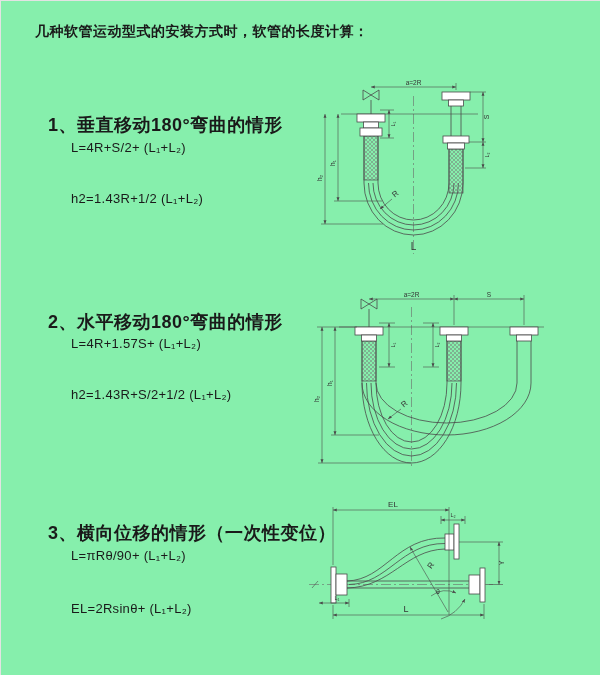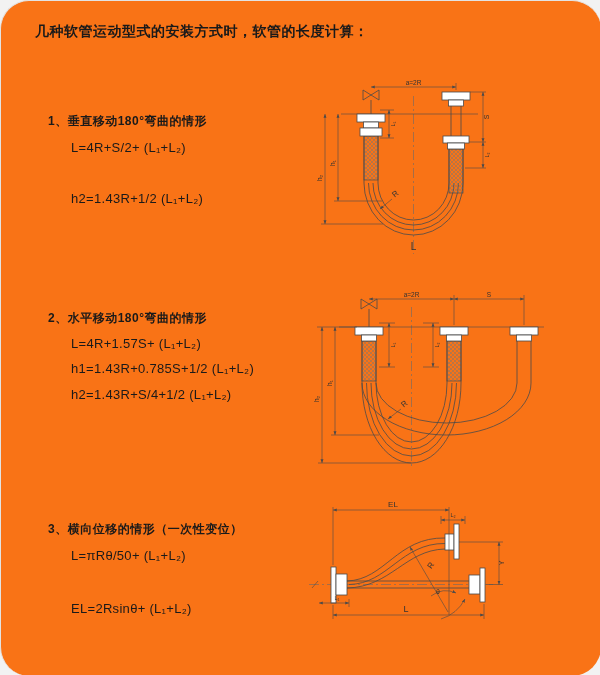--- a/index.html
+++ b/index.html
@@ -1,24 +1,23 @@
 <!DOCTYPE html>
 <html><head>
 <meta charset="utf-8">
 <style>
   html,body{margin:0;padding:0;background:#f2f2f2;}
   .page{
-    position:relative;width:600px;height:675px;background:#f97316;
+    position:relative;width:600px;height:675px;background:#86efac;
     font-family:"Liberation Sans","DejaVu Sans",sans-serif;color:#1a1a1a;
     overflow:hidden;border-top:1px solid #e3e3e3;border-left:1px solid #e3e3e3;
     margin:0 auto;
-    border-radius:29px;
   }
   .doc-title{position:absolute;left:34px;top:22px;font-size:14px;font-weight:bold;letter-spacing:.5px;}
-  .sec-heading{position:absolute;font-size:12px;font-weight:bold;letter-spacing:.5px;}
+  .sec-heading{position:absolute;font-size:18px;font-weight:bold;letter-spacing:.5px;}
   .formula{position:absolute;font-size:13px;letter-spacing:.3px;}
   svg{position:absolute;overflow:visible;}
   svg text{font-family:"Liberation Sans","DejaVu Sans",sans-serif;fill:#333;}
   .thin{stroke:#4a4a4a;stroke-width:.8;fill:none;}
   .dim{stroke:#4a4a4a;stroke-width:.6;fill:none;}
   .fit{stroke:#4a4a4a;stroke-width:.8;fill:#ffffff;}
   .cl{stroke:#6a6a6a;stroke-width:.6;fill:none;stroke-dasharray:10 3 2 3;}
 </style>
 </head>
 <body>
@@ -26,25 +25,24 @@
 <div class="page">
 
   <div class="doc-title">几种软管运动型式的安装方式时，软管的长度计算：</div>
 
   <div class="sec-heading" style="left:47px;top:112px">1、垂直移动180°弯曲的情形</div>
   <div class="formula" style="left:70px;top:139px">L=4R+S/2+ (L₁+L₂)</div>
   <div class="formula" style="left:70px;top:190px">h2=1.43R+1/2 (L₁+L₂)</div>
 
   <div class="sec-heading" style="left:47px;top:309px">2、水平移动180°弯曲的情形</div>
   <div class="formula" style="left:70px;top:335px">L=4R+1.57S+ (L₁+L₂)</div>
-  <div class="formula" style="left:70px;top:360px">h1=1.43R+0.785S+1/2 (L₁+L₂)</div>
-  <div class="formula" style="left:70px;top:386px">h2=1.43R+S/4+1/2 (L₁+L₂)</div>
+  <div class="formula" style="left:70px;top:386px">h2=1.43R+S/2+1/2 (L₁+L₂)</div>
 
   <div class="sec-heading" style="left:47px;top:520px">3、横向位移的情形（一次性变位）</div>
-  <div class="formula" style="left:70px;top:547px">L=πRθ/50+ (L₁+L₂)</div>
+  <div class="formula" style="left:70px;top:547px">L=πRθ/90+ (L₁+L₂)</div>
   <div class="formula" style="left:70px;top:600px">EL=2Rsinθ+ (L₁+L₂)</div>
 
   <svg style="left:315px;top:77px" width="280" height="180" viewBox="0 0 280 180">
     <defs>
       <pattern id="ht1" width="4" height="4" patternUnits="userSpaceOnUse">
         <path d="M0,4 L4,0 M0,0 L4,4" stroke="#777" stroke-width="0.5"></path>
       </pattern>
       <marker id="ar1" viewBox="0 0 10 10" refX="9" refY="5" markerWidth="7" markerHeight="7" orient="auto-start-reverse">
         <path d="M0,1.5 L9,5 L0,8.5 z" fill="#4a4a4a"></path>
       </marker>

